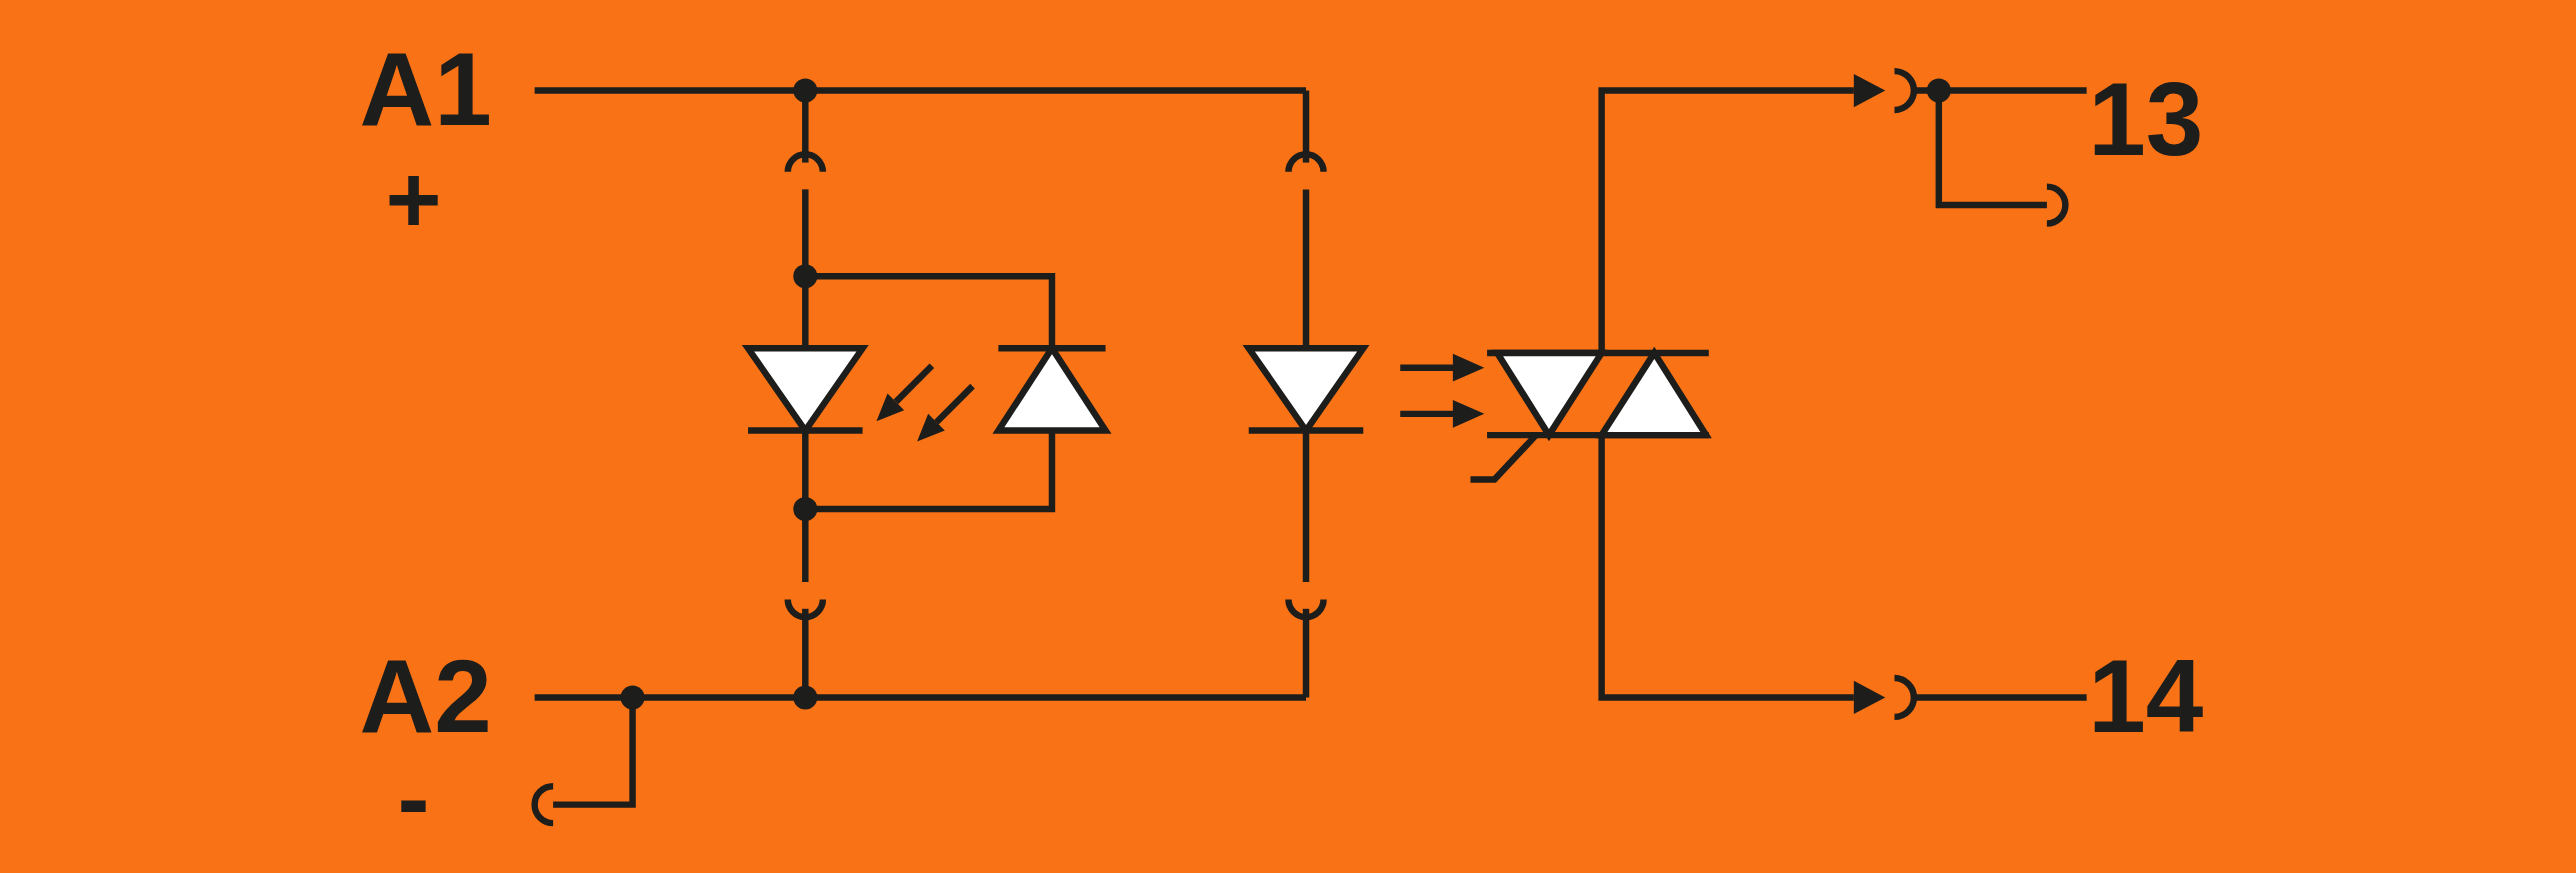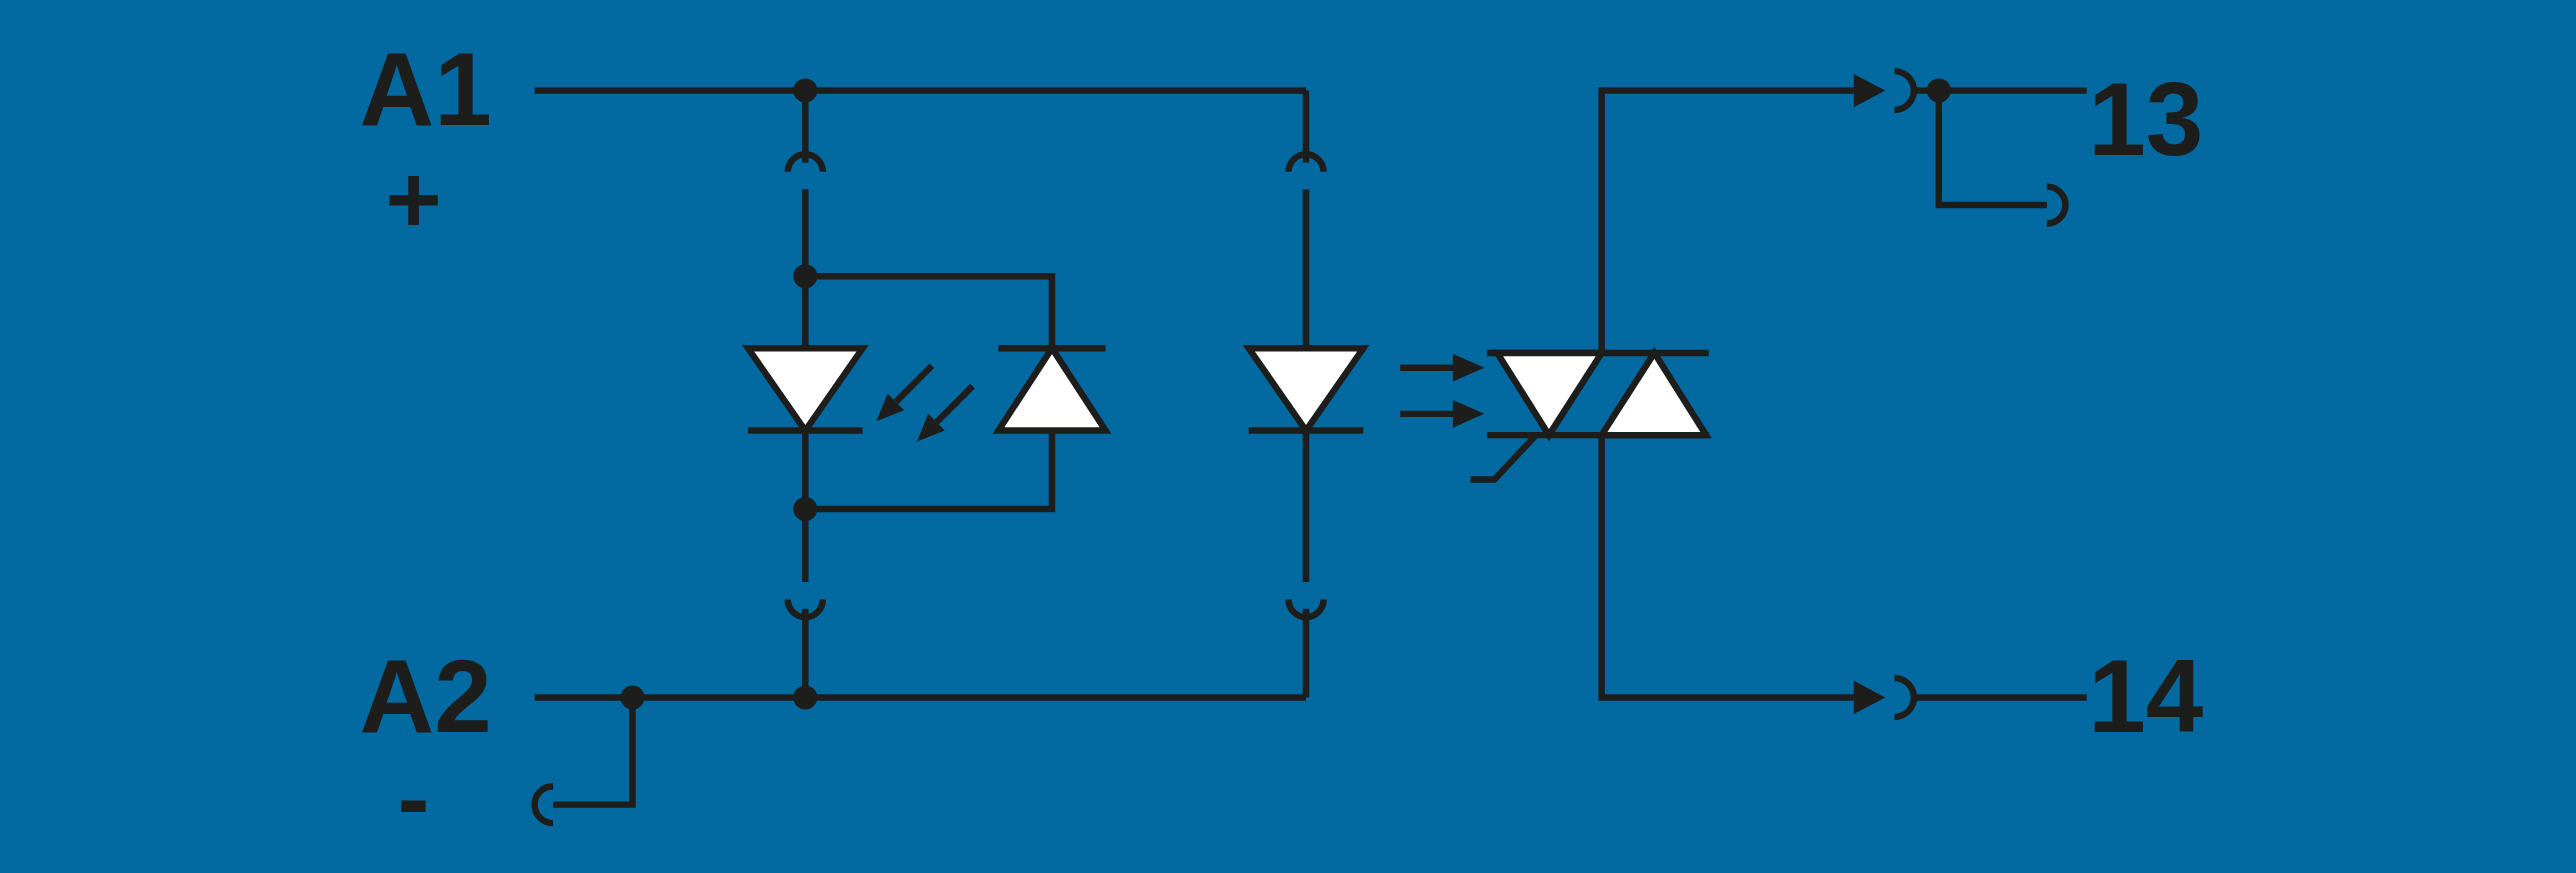--- a/index.html
+++ b/index.html
@@ -3,21 +3,21 @@
 <meta charset="utf-8">
 <style>
   html, body {
     margin: 0; padding: 0;
     background: #ffffff;
   }
   .stage {
     position: relative;
     width: 2576px;
     height: 873px;
-    background: #0369a1;
+    background: #f97316;
     overflow: hidden;
   }
   svg { display: block; }
   .wire {
     stroke: #1d1d1b;
     stroke-width: 7;
     fill: none;
     stroke-linejoin: miter;
     stroke-linecap: butt;
   }

